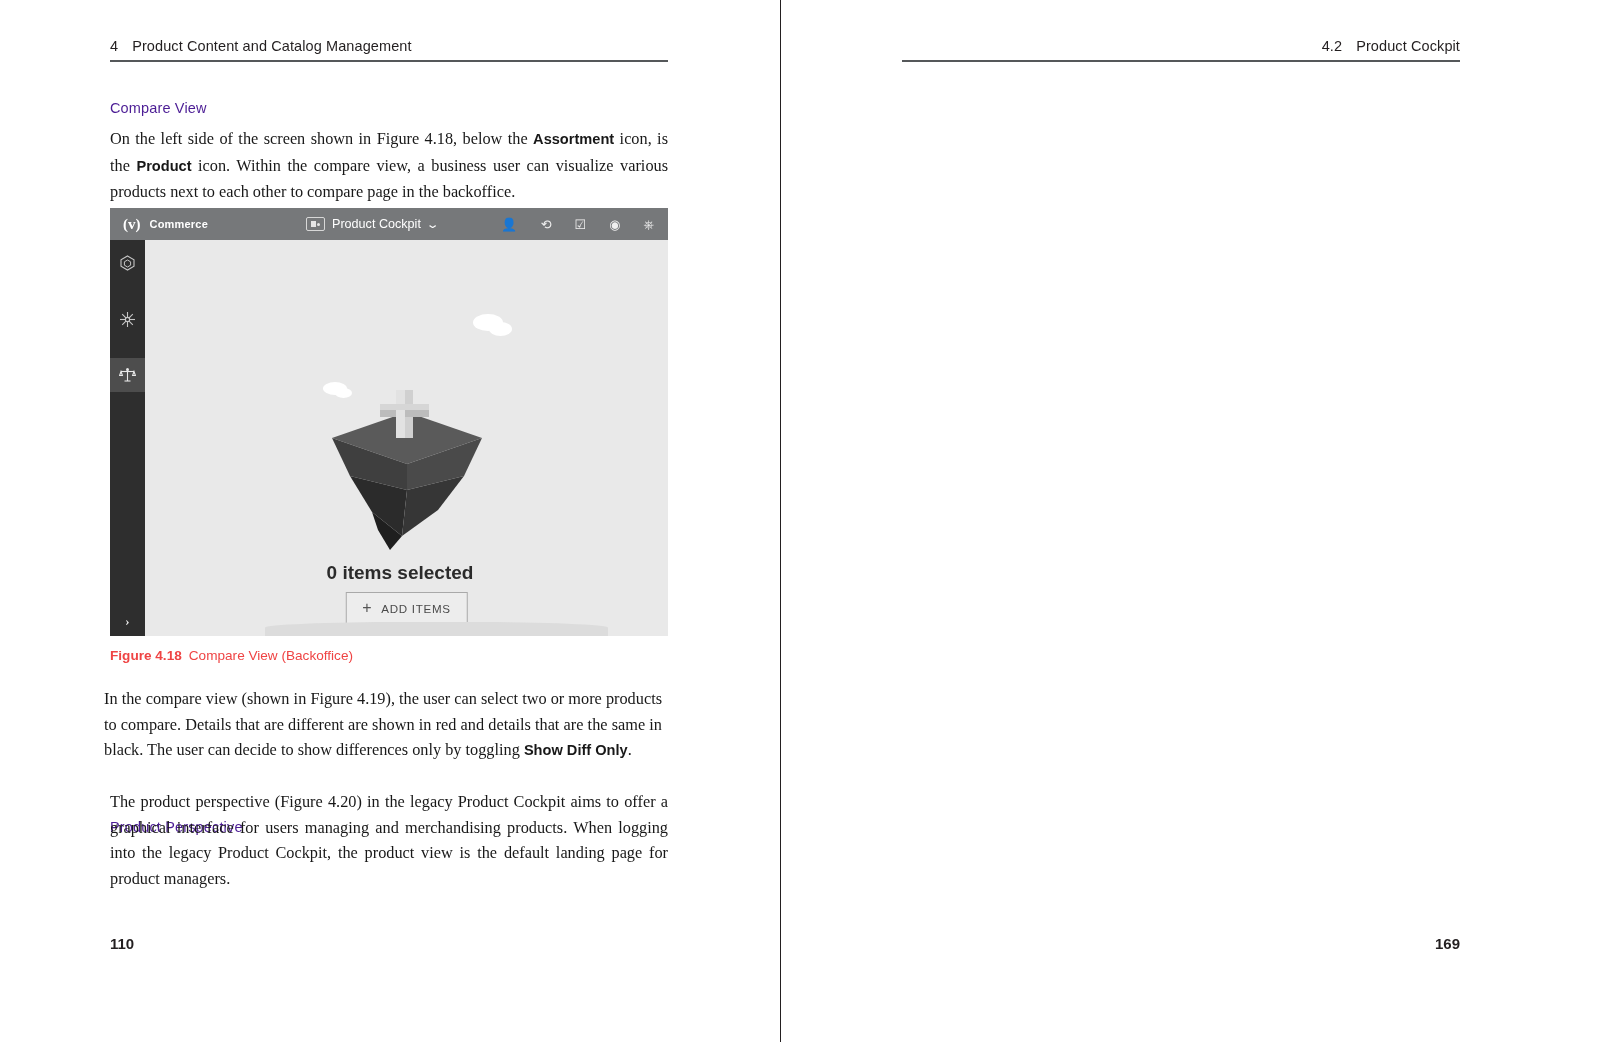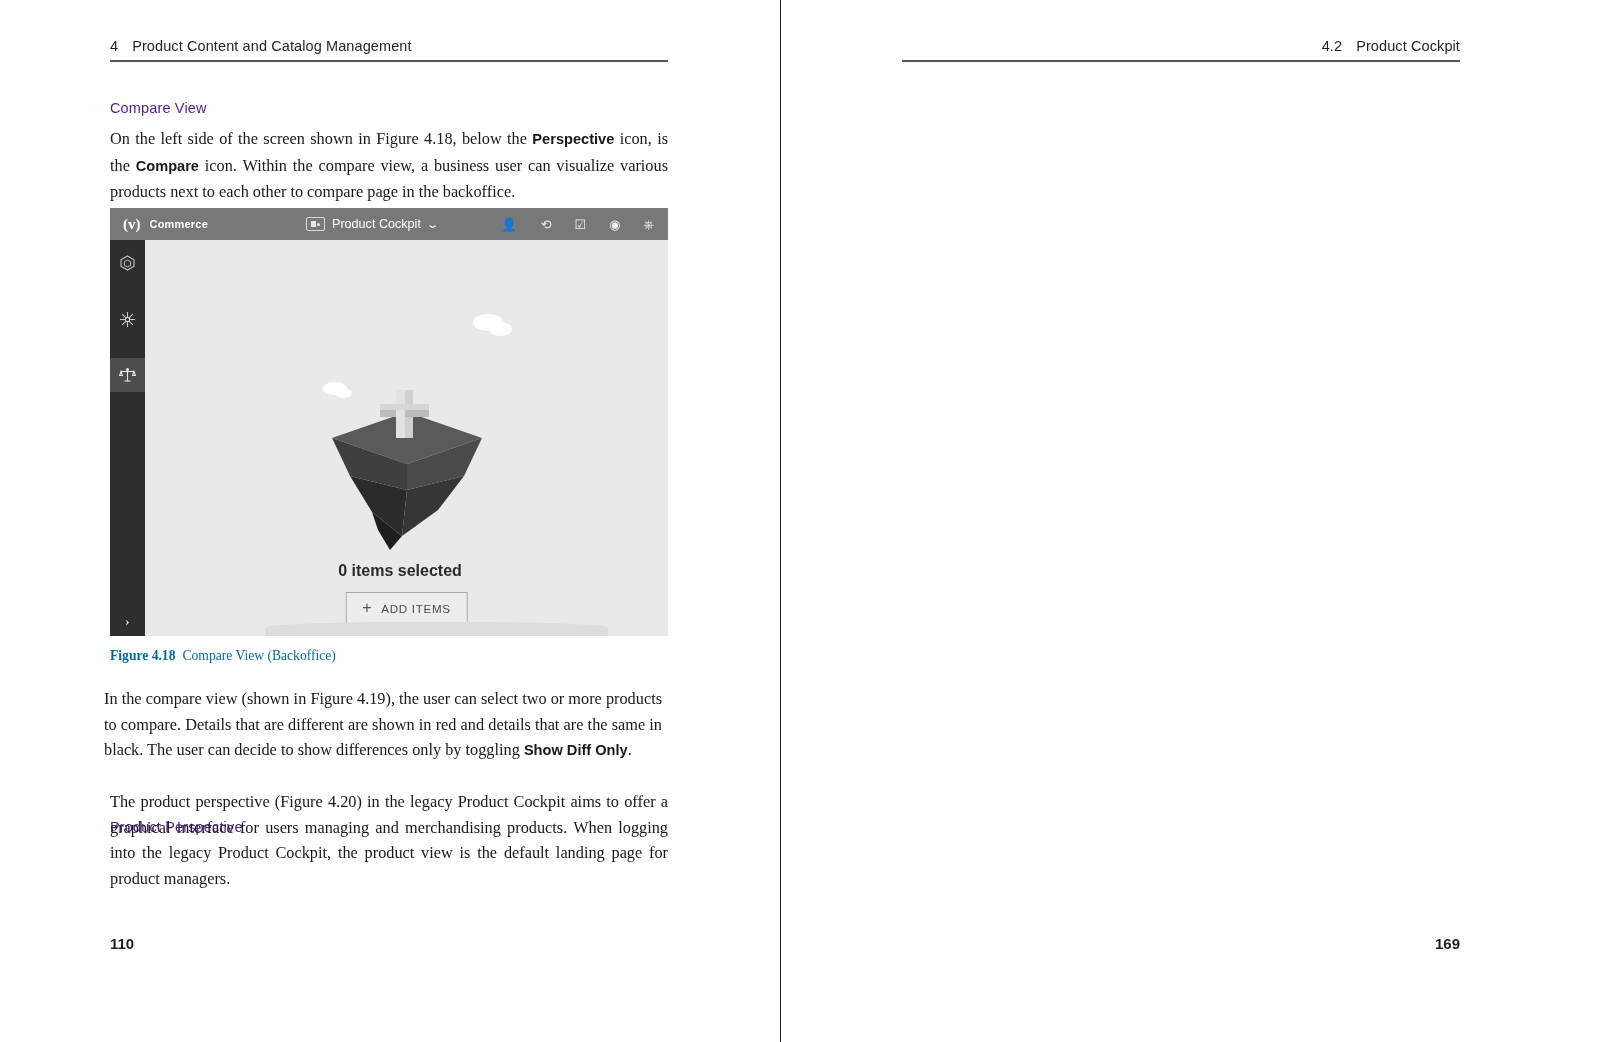--- a/index.html
+++ b/index.html
@@ -34,22 +34,22 @@
     position:absolute;font-family:"Liberation Sans",sans-serif;
     font-size:14.5px;color:#4c1d95;letter-spacing:.15px;
   }
   .para{
     position:absolute;width:558px;font-family:"Liberation Serif",serif;
     font-size:16.3px;line-height:25.6px;color:#181818;text-align:justify;
     hyphens:manual;
   }
   .para b{font-family:"Liberation Sans",sans-serif;font-weight:700;font-size:14.6px;}
   .figcap{
-    position:absolute;font-family:Liberation Serif, serif;
-    font-size:13.6px;color:#0369a1;white-space:nowrap;
+    position:absolute;font-family:Liberation Sans, sans-serif;
+    font-size:13.6px;color:#ef4444;white-space:nowrap;
   }
   .figcap .lbl{font-weight:700;margin-right:7px;}
 
   
   .fig418{position:absolute;left:110px;top:208px;width:558px;height:428px;background:#e9e9e9;overflow:hidden;}
   .bo-topbar{position:absolute;left:0;top:0;right:0;height:32px;background:#76787a;display:flex;align-items:center;}
   .bo-logo{display:flex;align-items:center;margin-left:13px;}
   .bo-logo .mark{
     color:#fff;font-family:"Liberation Serif",serif;font-size:15px;font-weight:700;
     margin-right:9px;line-height:1;
@@ -74,21 +74,21 @@
   }
   .bo-rail .ri.sel{background:#4d4d4d;}
   .bo-rail .expand{
     position:absolute;left:0;right:0;bottom:0;height:30px;
     display:flex;align-items:center;justify-content:center;color:#e8e8e8;font-size:13px;font-weight:700;
   }
   .bo-canvas{position:absolute;left:35px;top:32px;right:0;bottom:0;background:#e9e9e9;}
   .cloud{position:absolute;background:#fff;border-radius:50%;}
   .empty-label{
     position:absolute;left:0;right:13px;top:322px;text-align:center;
-    font-family:"Liberation Sans",sans-serif;font-weight:700;font-size:16px;color:#2b2b2b;
+    font-family:"Liberation Sans",sans-serif;font-weight:700;font-size:19px;color:#2b2b2b;
   }
   .add-btn{
     position:absolute;left:50%;transform:translateX(-50%);top:352px;
     border:1px solid #a9a9a9;background:#ededed;padding:7px 16px;
     display:flex;align-items:center;gap:9px;
     font-family:"Liberation Sans",sans-serif;font-size:11.6px;color:#4a4a4a;letter-spacing:.7px;
   }
   .add-btn .plus{font-size:16px;color:#555;line-height:1;}
   .fig418 .shadowbar{position:absolute;left:120px;right:60px;bottom:0;height:14px;background:#dcdcdc;border-radius:40% 40% 0 0;}
 
@@ -102,21 +102,21 @@
 
   <div class="page page-left">
 
     <div class="runhead">
       <span class="num">4</span><span>Product Content and Catalog Management</span>
     </div>
     <div class="runhead-rule"></div>
 
     <div class="subhead" style="left:110px;top:100px;">Compare View</div>
 
-    <div class="para" style="left:110px;top:126px;"><span>On the left side of the screen shown in Figure 4.18, below the </span><b>Perspective</b><span> icon, is the </span><b>Compare</b><span> icon. Within the compare view, a business user can visualize various products next to each other to compare page in the backoffice.</span></div>
+    <div class="para" style="left:110px;top:126px;"><span>On the left side of the screen shown in Figure 4.18, below the </span><b>Assortment</b><span> icon, is the </span><b>Product</b><span> icon. Within the compare view, a business user can visualize various products next to each other to compare page in the backoffice.</span></div>
 
     <div class="fig418">
 
       <div class="bo-topbar">
         <div class="bo-logo">
           <span class="mark">(v)</span>
           <span class="bo-brand">Commerce</span>
         </div>
         <div class="bo-persp">
           <span class="sq">

